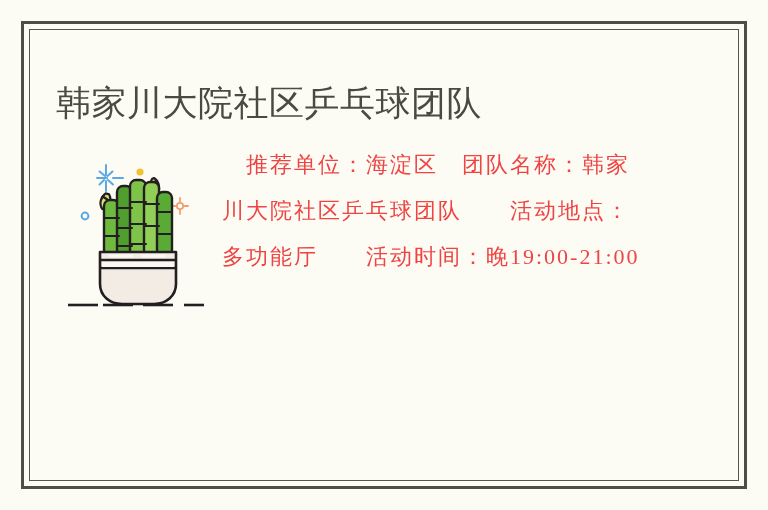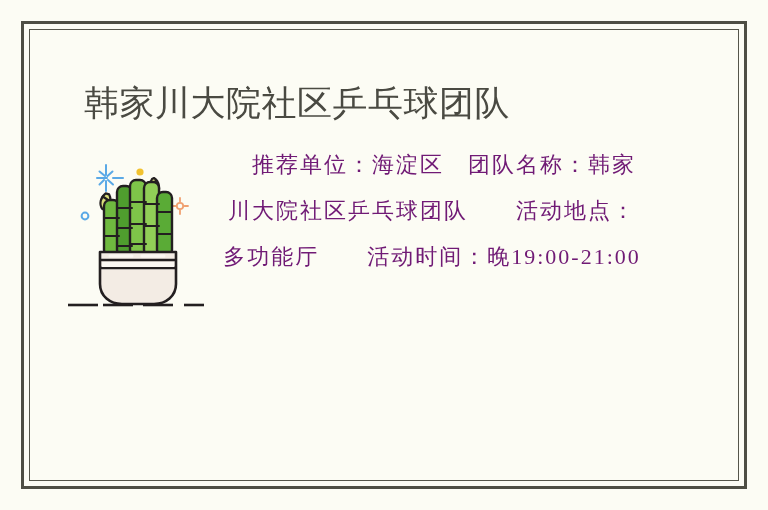--- a/index.html
+++ b/index.html
@@ -57,21 +57,20 @@
   .page-title {
     position: absolute;
     left: 26px;
     top: 28px;
     font-size: 35px;
     line-height: 44px;
     letter-spacing: 0.5px;
     color: #4a4a42;
     font-weight: 400;
     white-space: nowrap;
-    margin-left: 28px;
   }
 
   
   .body-row {
     position: absolute;
     left: 0px;
     top: 112px;
     width: 708px;
   }
 
@@ -90,24 +89,23 @@
 
   .detail-text {
     position: absolute;
     left: 192px;
     top: 0px;
     width: 420px;
     font-family: "Liberation Serif", "DejaVu Serif", serif;
     font-size: 22px;
     line-height: 46px;
     letter-spacing: 2px;
-    color: #701a75;
+    color: #ef4444;
     word-break: break-all;
     white-space: pre-wrap;
-    text-align: center;
   }
 </style>
 </head>
 <body>
 
 <div id="page">
 
   <div class="frame-outer"></div>
   <div class="frame-inner"></div>
 

